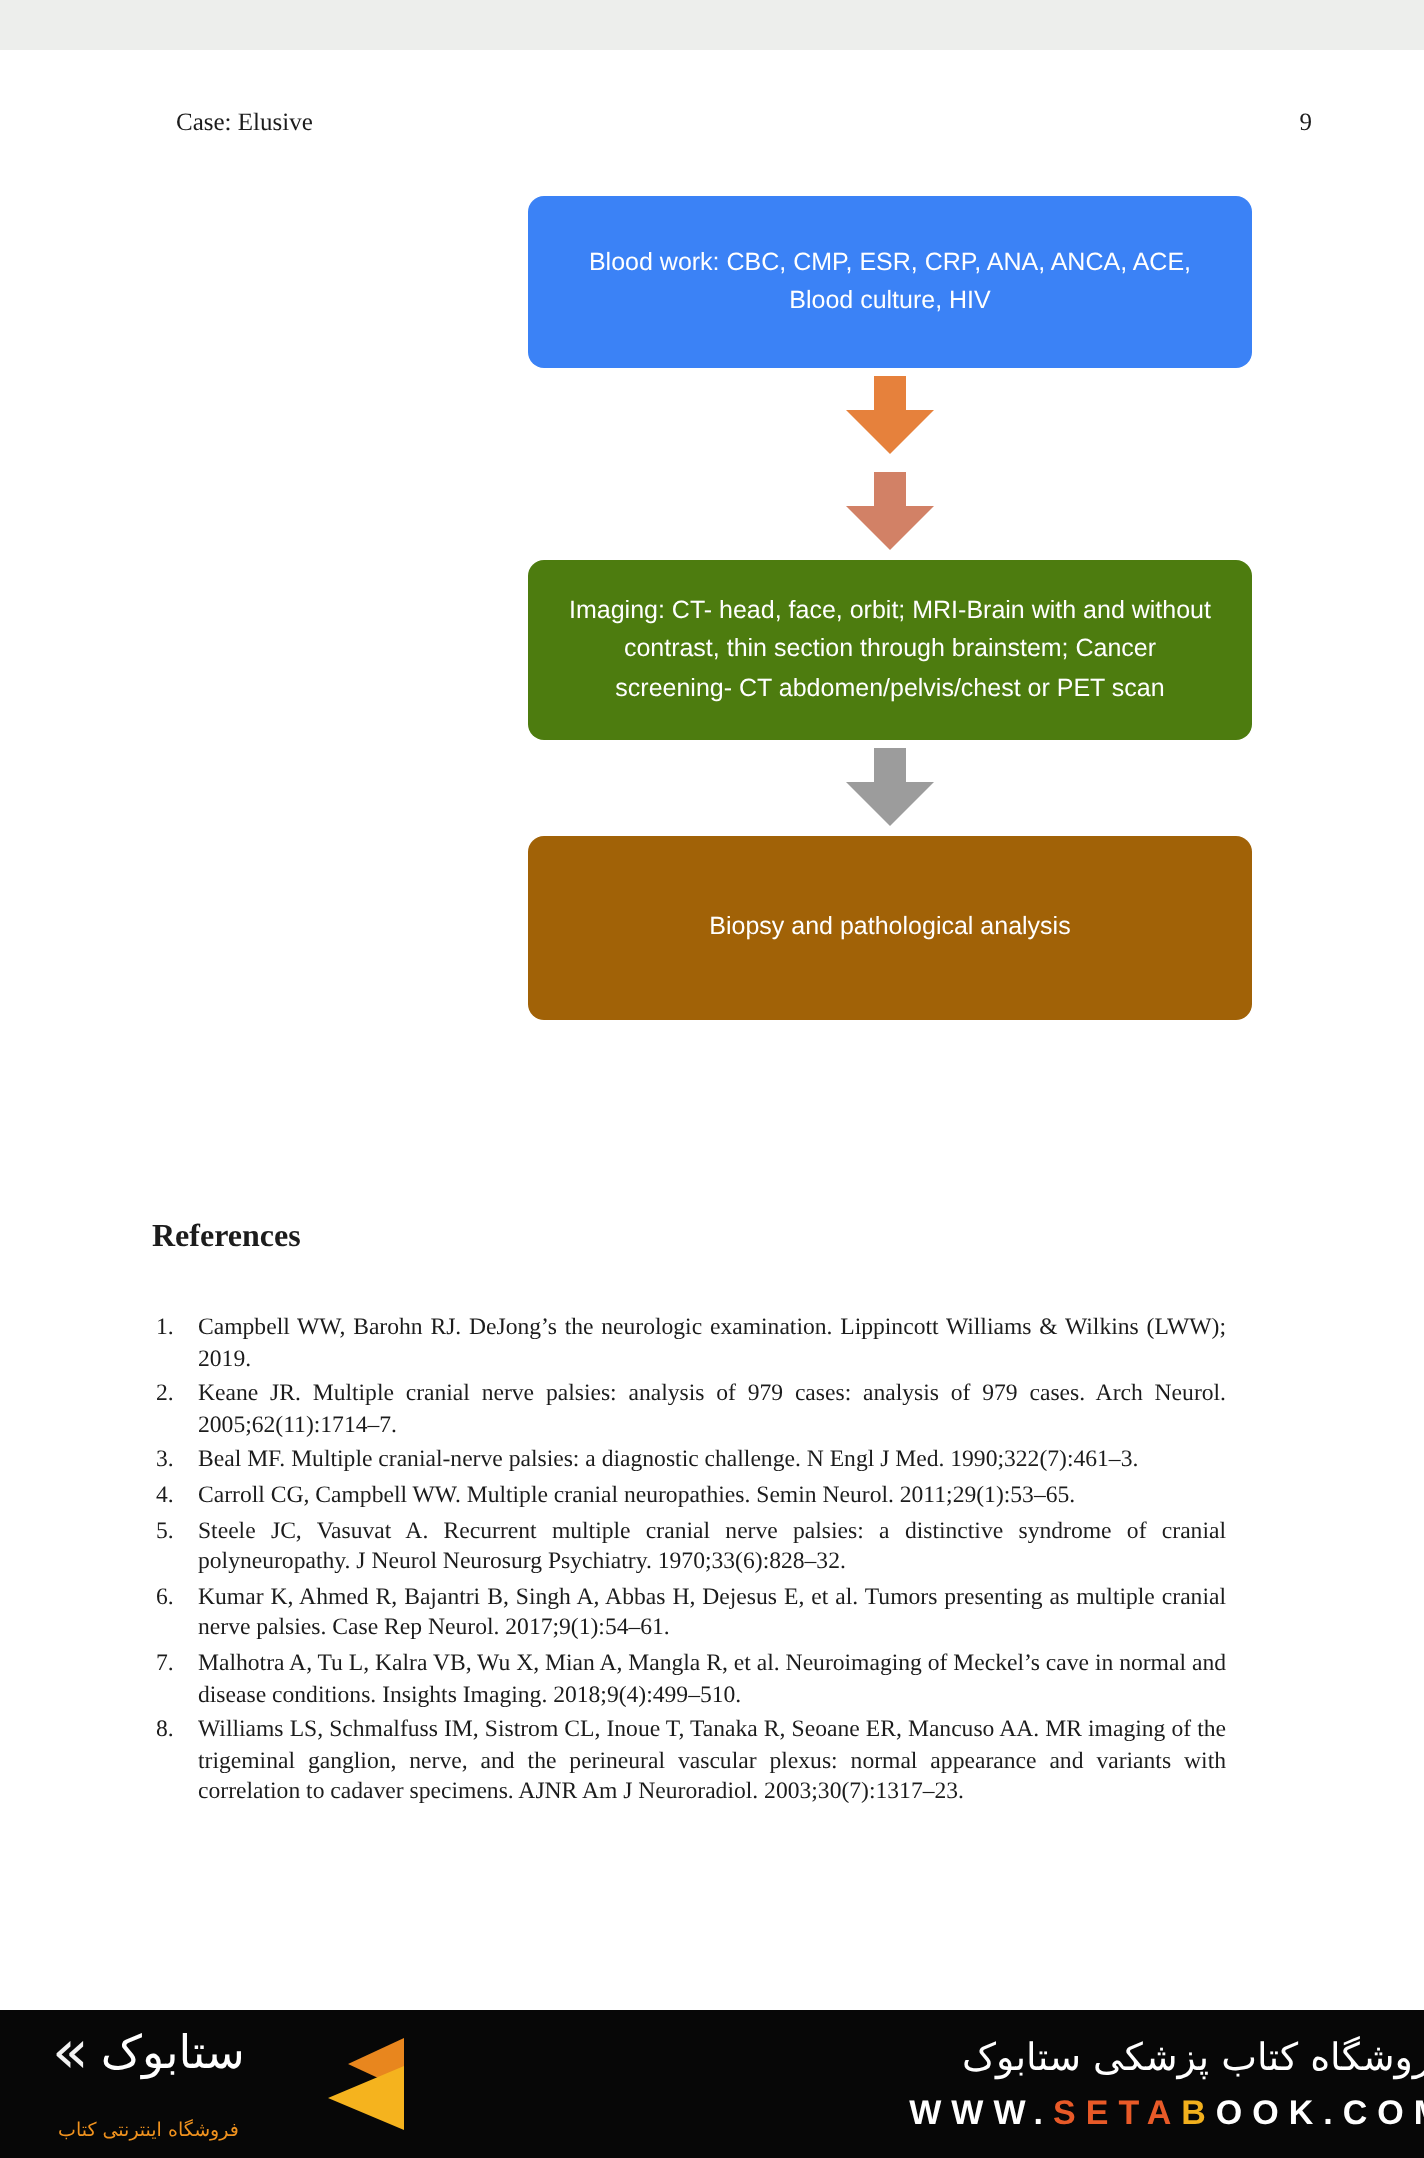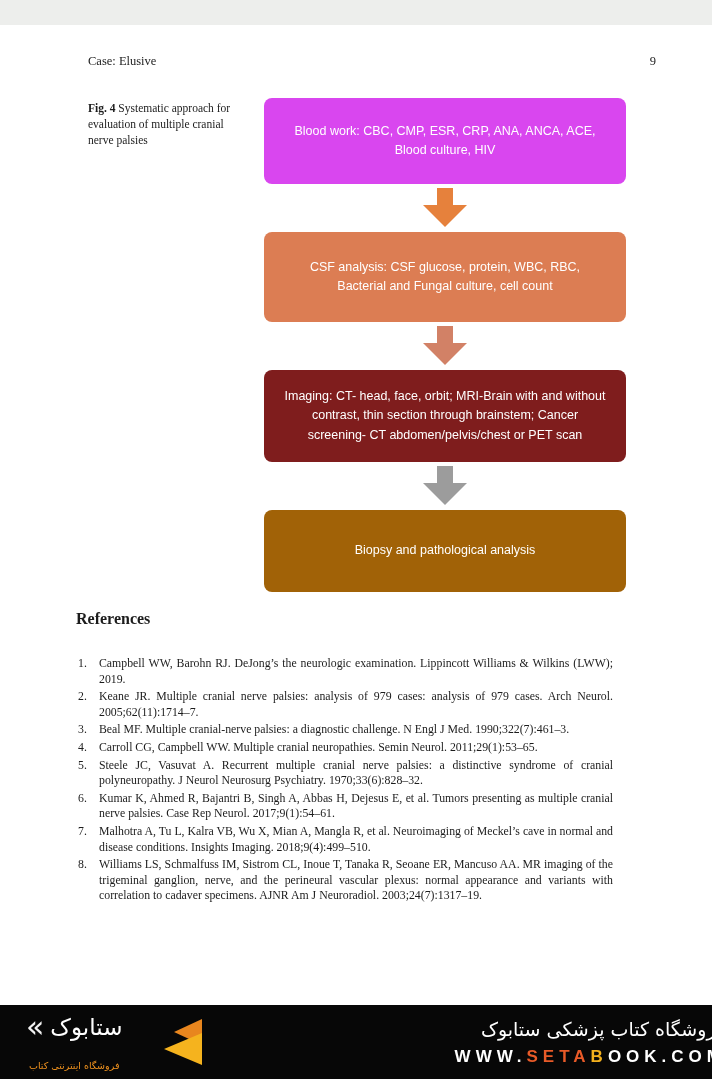--- a/index.html
+++ b/index.html
@@ -95,58 +95,53 @@
 
 <div class="page">
 
   <div class="top-strip"></div>
 
   <div class="running-head">
     <span>Case: Elusive</span>
     <span>9</span>
   </div>
 
-  <div class="fig-caption">
-    <b>Fig. 4</b>
-    <span>Systematic approach for evaluation of multiple cranial nerve palsies</span>
-  </div>
 
   <div class="flowchart">
-    <div class="flow-box" style="background-color: #d946ef;">Blood work: CBC, CMP, ESR, CRP, ANA, ANCA, ACE, Blood culture, HIV</div>
+    <div class="flow-box" style="background-color: #3b82f6;">Blood work: CBC, CMP, ESR, CRP, ANA, ANCA, ACE, Blood culture, HIV</div>
 
     <svg class="flow-arrow" width="46" height="40" viewBox="0 0 46 40">
       <path d="M15 0 H31 V17 H45 L23 39 L1 17 H15 Z" fill="#E6813C"></path>
     </svg>
 
-    <div class="flow-box" style="background-color: rgb(220, 125, 83);">CSF analysis: CSF glucose, protein, WBC, RBC, Bacterial and Fungal culture, cell count</div>
 
     <svg class="flow-arrow" width="46" height="40" viewBox="0 0 46 40">
       <path d="M15 0 H31 V17 H45 L23 39 L1 17 H15 Z" fill="#D28166"></path>
     </svg>
 
-    <div class="flow-box" style="background-color: #7f1d1d;">Imaging: CT- head, face, orbit; MRI-Brain with and without contrast, thin section through brainstem; Cancer screening- CT abdomen/pelvis/chest or PET scan</div>
+    <div class="flow-box" style="background-color: #4d7c0f;">Imaging: CT- head, face, orbit; MRI-Brain with and without contrast, thin section through brainstem; Cancer screening- CT abdomen/pelvis/chest or PET scan</div>
 
     <svg class="flow-arrow" width="46" height="40" viewBox="0 0 46 40">
       <path d="M15 0 H31 V17 H45 L23 39 L1 17 H15 Z" fill="#9C9C9C"></path>
     </svg>
 
     <div class="flow-box" style="background-color: #a16207;">Biopsy and pathological analysis</div>
   </div>
 
   <section class="references">
     <h2>References</h2>
     <ol class="ref-list">
       <li>Campbell WW, Barohn RJ. DeJong’s the neurologic examination. Lippincott Williams &amp; Wilkins (LWW); 2019.</li>
       <li>Keane JR. Multiple cranial nerve palsies: analysis of 979 cases: analysis of 979 cases. Arch Neurol. 2005;62(11):1714–7.</li>
       <li>Beal MF. Multiple cranial-nerve palsies: a diagnostic challenge. N Engl J Med. 1990;322(7):461–3.</li>
       <li>Carroll CG, Campbell WW. Multiple cranial neuropathies. Semin Neurol. 2011;29(1):53–65.</li>
       <li>Steele JC, Vasuvat A. Recurrent multiple cranial nerve palsies: a distinctive syndrome of cranial polyneuropathy. J Neurol Neurosurg Psychiatry. 1970;33(6):828–32.</li>
       <li>Kumar K, Ahmed R, Bajantri B, Singh A, Abbas H, Dejesus E, et al. Tumors presenting as multiple cranial nerve palsies. Case Rep Neurol. 2017;9(1):54–61.</li>
       <li>Malhotra A, Tu L, Kalra VB, Wu X, Mian A, Mangla R, et al. Neuroimaging of Meckel’s cave in normal and disease conditions. Insights Imaging. 2018;9(4):499–510.</li>
-      <li>Williams LS, Schmalfuss IM, Sistrom CL, Inoue T, Tanaka R, Seoane ER, Mancuso AA. MR imaging of the trigeminal ganglion, nerve, and the perineural vascular plexus: normal appearance and variants with correlation to cadaver specimens. AJNR Am J Neuroradiol. 2003;24(7):1317–19.</li>
+      <li>Williams LS, Schmalfuss IM, Sistrom CL, Inoue T, Tanaka R, Seoane ER, Mancuso AA. MR imaging of the trigeminal ganglion, nerve, and the perineural vascular plexus: normal appearance and variants with correlation to cadaver specimens. AJNR Am J Neuroradiol. 2003;30(7):1317–23.</li>
     </ol>
   </section>
 
   <footer class="footer">
     <div class="footer-logo">
       <div class="logo-row">
         <span class="logo-chevrons">«</span>
         <span class="logo-brand" dir="rtl">ستابوک</span>
       </div>
       <div class="logo-tagline" dir="rtl" style="color: rgb(240, 146, 30);">فروشگاه اینترنتی کتاب</div>

